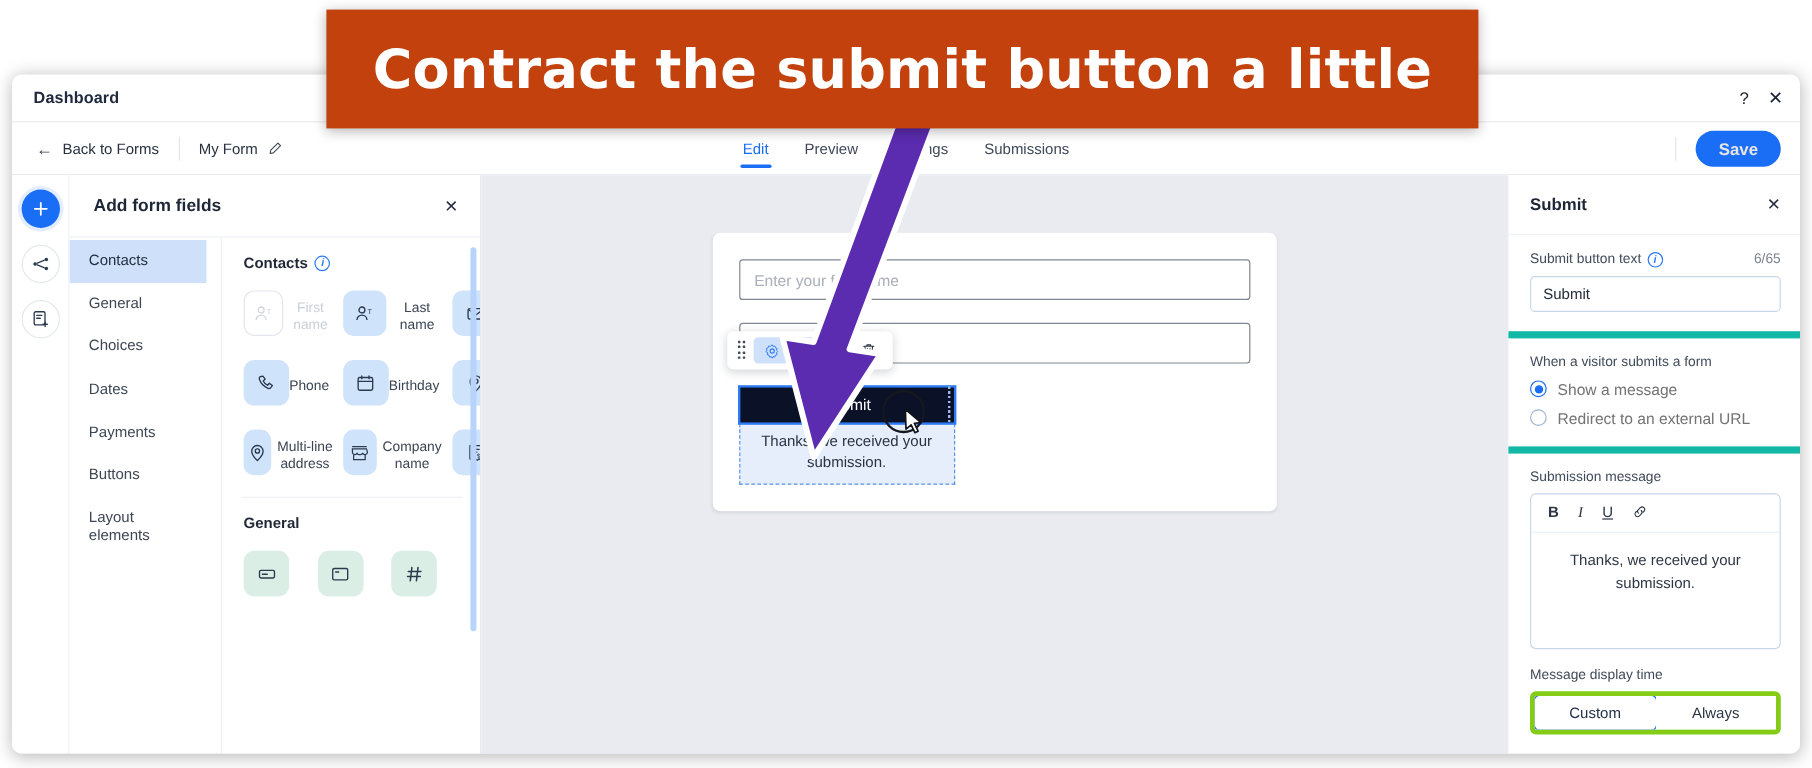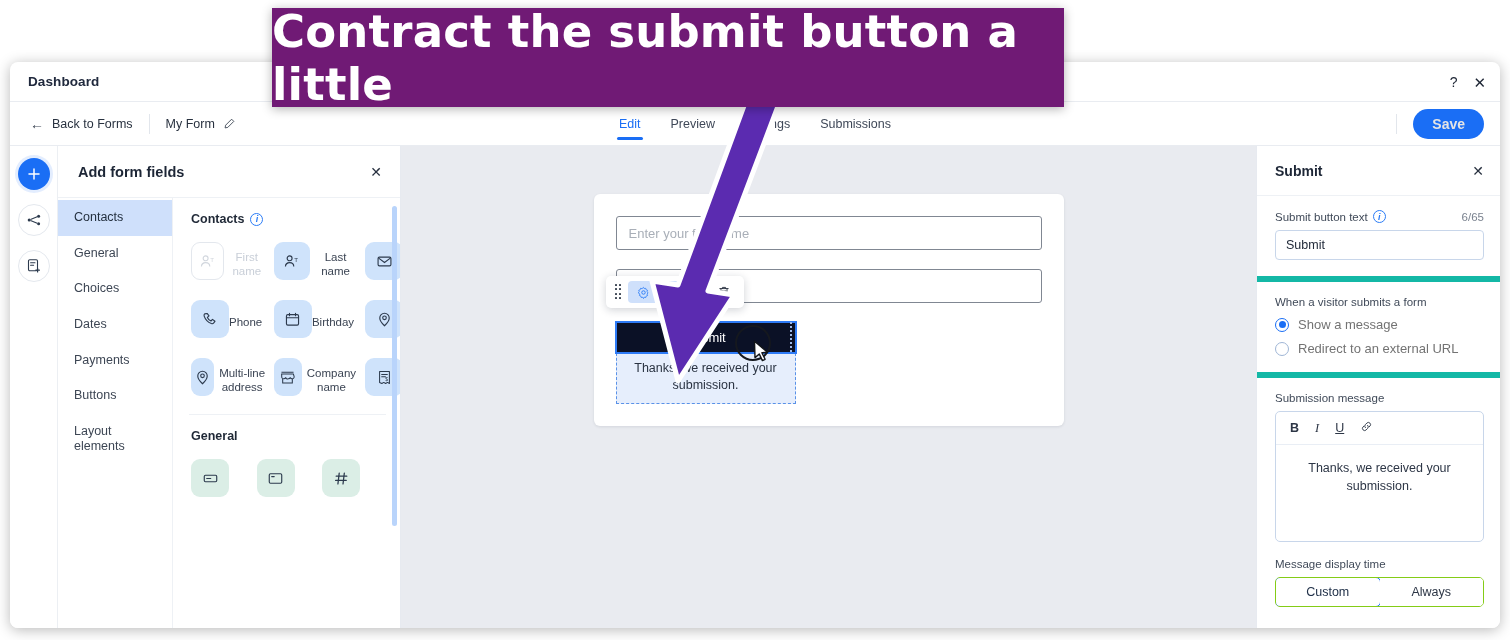--- a/index.html
+++ b/index.html
@@ -105,21 +105,21 @@
   .field-panel {
     width: 343px; flex: 0 0 343px; background: #fff;
     border-right: 1px solid #e7eaf0; display: flex; flex-direction: column;
   }
   .fp-head {
     height: 52px; display: flex; align-items: center; justify-content: space-between;
     padding: 0 18px 0 20px; border-bottom: 1px solid #eef1f5;
   }
   .fp-title { font-size: 14.5px; font-weight: 700; color: #1d2636; }
   .fp-close { font-size: 14px; color: #2a3span; color:#27303f; cursor: pointer; line-height:1; }
-  .fp-body { display: flex; flex: 1; min-height: 0; }
+  .fp-body { display: flex; flex: 1; min-height: 0; gap: 12px; }
 
   .cats { width: 114px; flex: 0 0 114px; padding-top: 2px; }
   .cat {
     padding: 10px 16px; font-size: 12.5px; color: #3d4654; cursor: pointer;
     line-height: 1.25;
   }
   .cat.active { background: #cfe0fb; color: #24303f; }
 
   .fields-col {
     flex: 1; min-width: 0; border-left: 1px solid #eef1f5;
@@ -270,36 +270,36 @@
   }
   .etool { cursor: pointer; line-height: 1; }
   .etool.b { font-weight: 700; }
   .etool.i { font-style: italic; font-family: "Liberation Serif", serif; }
   .etool.u { text-decoration: underline; }
   .editor-body {
     height: 96px; padding: 14px 12px; font-size: 12.5px; color: #2d3646;
     text-align: center; line-height: 1.5;
   }
   .seg {
-    margin-top: 7px; display: flex; border: 1px solid #84cc16; border-radius: 5px;
+    margin-top: 7px; display: flex; border: 4px solid #84cc16; border-radius: 5px;
     overflow: hidden;
   }
   .seg-btn {
     flex: 1; text-align: center; font-size: 12.5px; color: #2d3646;
     padding: 7px 0; cursor: pointer; background: #fff;
   }
   .seg-btn.active {
     border: 1.6px solid #1a6ef5; border-radius: 5px; margin: -1px;
     color: #22324a;
   }
 
   
   .banner {
-    position: absolute; left: 272px; top: 8px; width: 792px; height: 99px;
-    background: #701a75; box-shadow: 0 2px 10px rgba(0,0,0,.30);
+    position: absolute; left: 272px; top: 8px; width: 960px; height: 99px;
+    background: #c2410c; box-shadow: 0 2px 10px rgba(0,0,0,.30);
     display: flex; align-items: center; justify-content: center;
     z-index: 50;
   }
   .banner-text {
     color: #fff; font-size: 45px; font-weight: 700; letter-spacing: .2px;
     font-family: "DejaVu Sans", sans-serif;
   }
   .arrow-svg { position: absolute; left: 630px; top: 95px; z-index: 45; }
 </style>
 </head>

